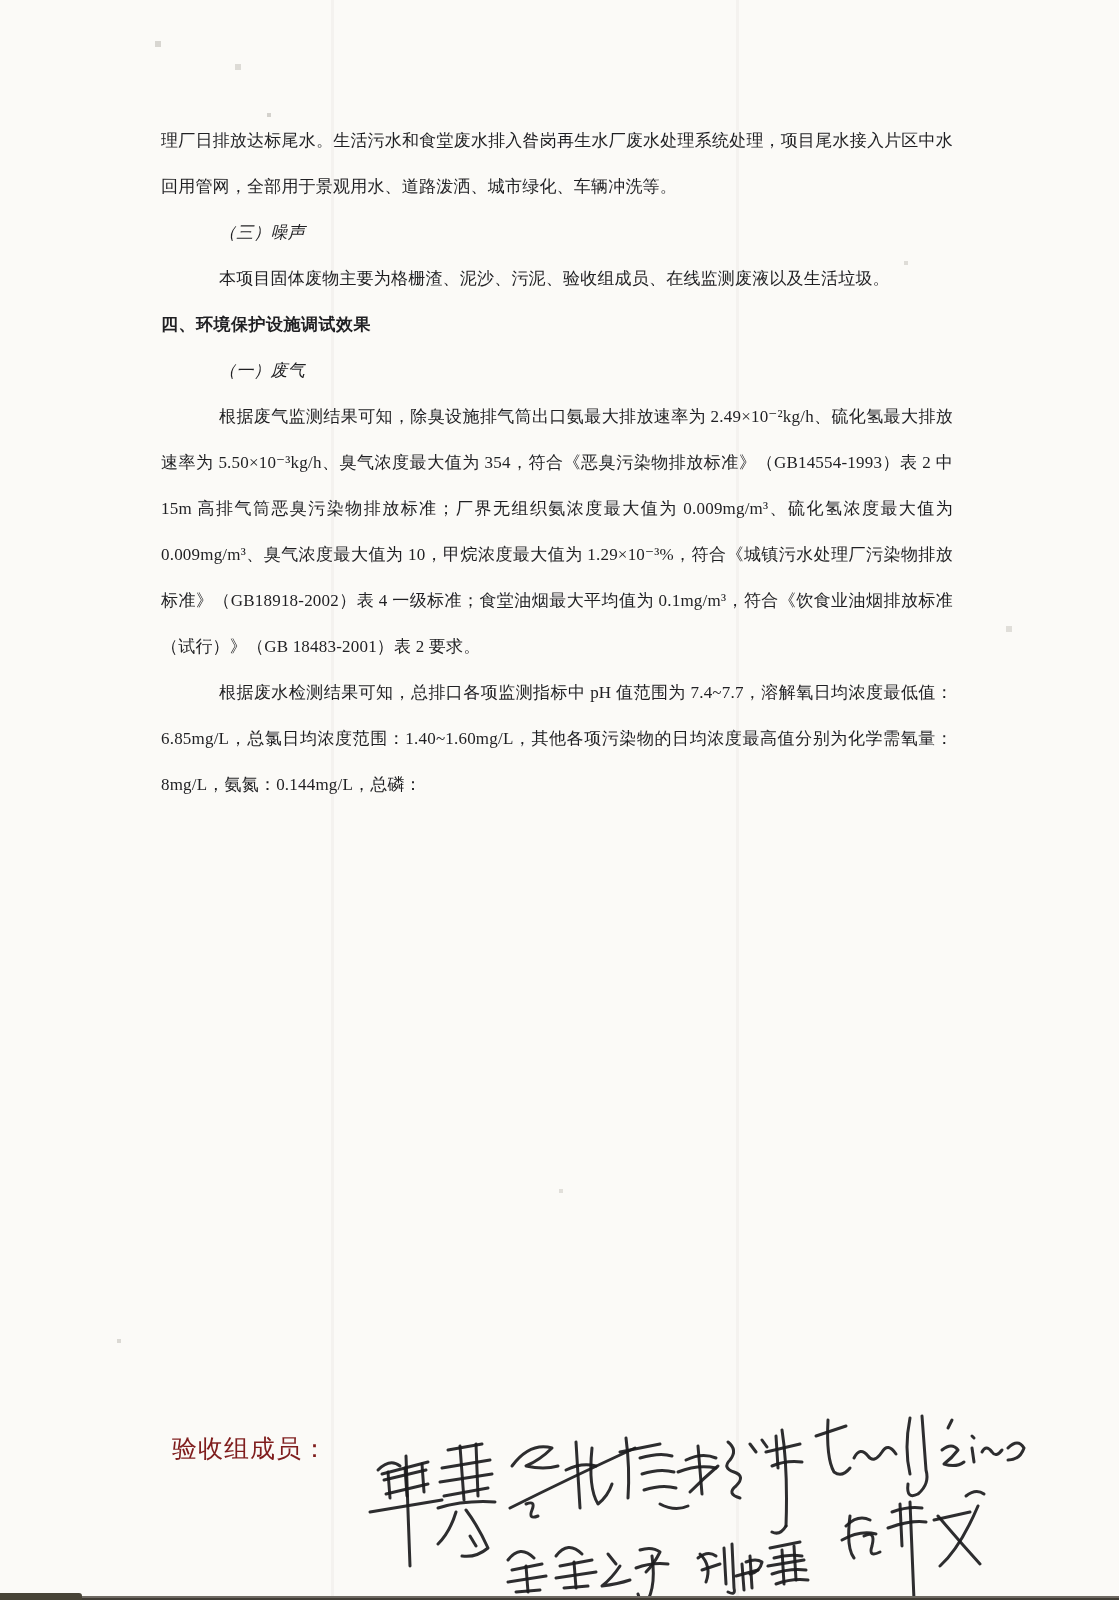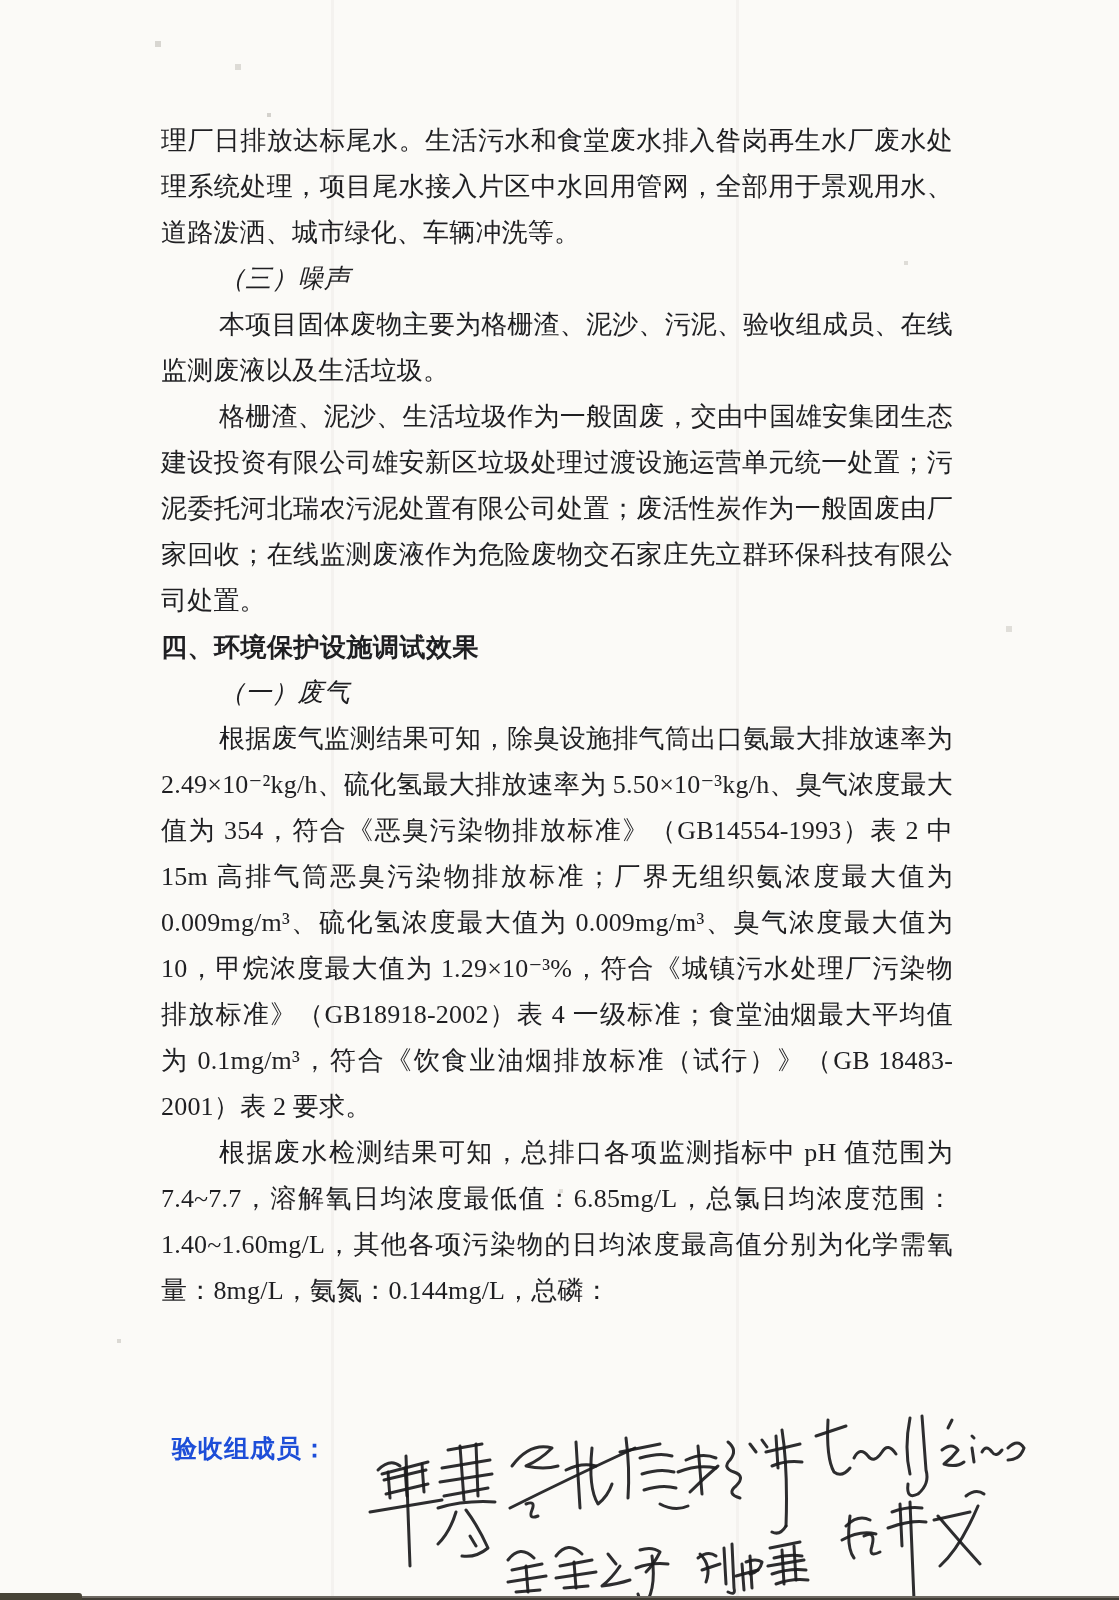--- a/index.html
+++ b/index.html
@@ -6,41 +6,41 @@
   .page{
     position:relative;
     width:1119px;height:1600px;
     background:#fbfaf7;
     overflow:hidden;
     font-family:"Liberation Serif","DejaVu Serif",serif;
   }
   .content{
     position:absolute;
     left:161px;top:118px;width:792px;
-    font-size:26px;
+    font-size:17px;
     line-height:46px;
     text-align:justify;
     color:#1f1f22;
     letter-spacing:0.2px;
   }
   .content p{margin:0;}
   .indent{text-indent:58px;}
   .subhead{text-indent:58px;font-style:italic;}
   .section-head{
     font-family:Liberation Sans, sans-serif;
     font-weight:700;
     letter-spacing:0.5px;
   }
   .footer-label{
     position:absolute;
     left:172px;top:1432px;
     font-family:"Liberation Sans","DejaVu Sans",sans-serif;
-    font-weight:700;
+    font-weight:400;
     font-size:25px;
-    color:#1d4ed8;
+    color:#7f1d1d;
     letter-spacing:1px;
   }
   .signatures{
     position:absolute;
     left:330px;top:1408px;
     width:700px;height:197px;
   }
   .signatures path{
     fill:none;
     stroke:#1b1b1d;
@@ -67,21 +67,20 @@
 <div class="page">
 
   <div class="streak s1"></div>
   <div class="streak s2"></div>
   <div class="specks"></div>
 
   <div class="content">
     <p>理厂日排放达标尾水。生活污水和食堂废水排入昝岗再生水厂废水处理系统处理，项目尾水接入片区中水回用管网，全部用于景观用水、道路泼洒、城市绿化、车辆冲洗等。</p>
     <p class="subhead">（三）噪声</p>
     <p class="indent">本项目固体废物主要为格栅渣、泥沙、污泥、验收组成员、在线监测废液以及生活垃圾。</p>
-    <p class="indent">格栅渣、泥沙、生活垃圾作为一般固废，交由中国雄安集团生态建设投资有限公司雄安新区垃圾处理过渡设施运营单元统一处置；污泥委托河北瑞农污泥处置有限公司处置；废活性炭作为一般固废由厂家回收；在线监测废液作为危险废物交石家庄先立群环保科技有限公司处置。</p>
     <p class="section-head">四、环境保护设施调试效果</p>
     <p class="subhead">（一）废气</p>
     <p class="indent">根据废气监测结果可知，除臭设施排气筒出口氨最大排放速率为 2.49×10⁻²kg/h、硫化氢最大排放速率为 5.50×10⁻³kg/h、臭气浓度最大值为 354，符合《恶臭污染物排放标准》（GB14554-1993）表 2 中 15m 高排气筒恶臭污染物排放标准；厂界无组织氨浓度最大值为 0.009mg/m³、硫化氢浓度最大值为 0.009mg/m³、臭气浓度最大值为 10，甲烷浓度最大值为 1.29×10⁻³%，符合《城镇污水处理厂污染物排放标准》（GB18918-2002）表 4 一级标准；食堂油烟最大平均值为 0.1mg/m³，符合《饮食业油烟排放标准（试行）》（GB 18483-2001）表 2 要求。</p>
     <p class="indent">根据废水检测结果可知，总排口各项监测指标中 pH 值范围为 7.4~7.7，溶解氧日均浓度最低值：6.85mg/L，总氯日均浓度范围：1.40~1.60mg/L，其他各项污染物的日均浓度最高值分别为化学需氧量：8mg/L，氨氮：0.144mg/L，总磷：</p>
   </div>
 
   <div class="footer-label">验收组成员：</div>
 
   <svg class="signatures" viewBox="0 0 700 197" xmlns="http://www.w3.org/2000/svg">
 

